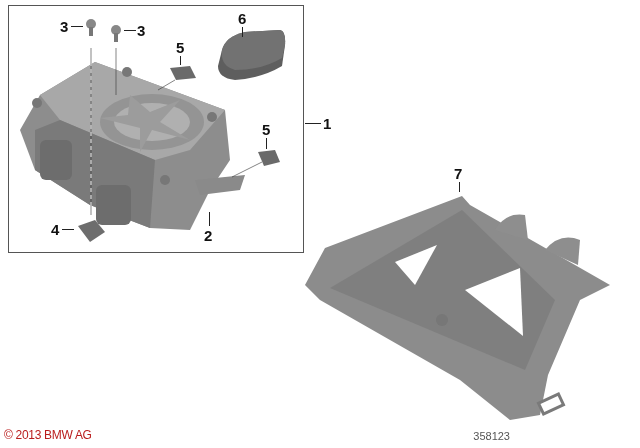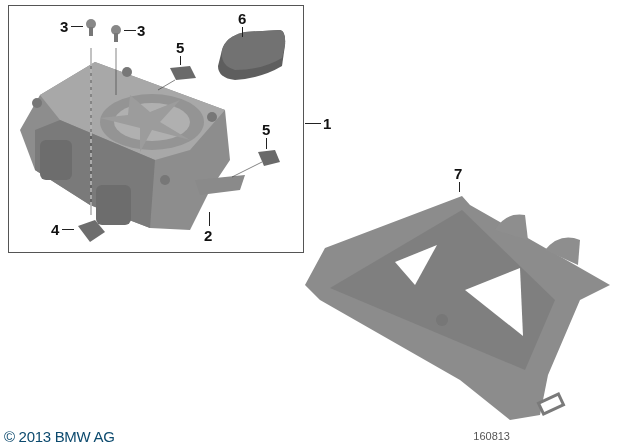--- a/index.html
+++ b/index.html
@@ -1,21 +1,21 @@
 <!DOCTYPE html>
 <html><head>
 <meta charset="utf-8">
 <style>
   html,body{margin:0;padding:0;background:#fff;}
   body{width:640px;height:448px;position:relative;overflow:hidden;font-family:"Liberation Sans",sans-serif;}
   .frame{position:absolute;left:8px;top:5px;width:296px;height:248px;border:1.5px solid #555;box-sizing:border-box;}
   .lbl{position:absolute;font-weight:bold;font-size:15px;color:#111;line-height:1;}
   .lead{position:absolute;background:#222;}
   svg{position:absolute;left:0;top:0;}
-  .foot-left{position:absolute;left:4px;top:428px;font-size:15px;color:#0c4a6e;letter-spacing:-0.3px;}
+  .foot-left{position:absolute;left:4px;top:428px;font-size:12px;color:#b91c1c;letter-spacing:-0.3px;}
   .foot-right{position:absolute;right:130px;top:430px;font-size:11px;color:#555;}
 </style>
 </head>
 <body>
 
 <div class="frame"></div>
 
 <svg width="640" height="448">
 
   <g>
@@ -83,13 +83,13 @@
 <span class="lbl" style="left:51px;top:222px">4</span>
 <div class="lead" style="left:62px;top:229px;width:12px;height:1.3px"></div>
 <span class="lbl" style="left:204px;top:228px">2</span>
 <div class="lead" style="left:209px;top:212px;width:1.3px;height:14px"></div>
 <span class="lbl" style="left:323px;top:116px">1</span>
 <div class="lead" style="left:305px;top:123px;width:16px;height:1.3px"></div>
 <span class="lbl" style="left:454px;top:166px">7</span>
 <div class="lead" style="left:459px;top:182px;width:1.3px;height:10px"></div>
 
 <div class="foot-left">© 2013 BMW AG</div>
-<div class="foot-right" style="right:130px;left:auto;">160813</div>
+<div class="foot-right" style="right:130px;left:auto;">358123</div>
 
 </body></html>

